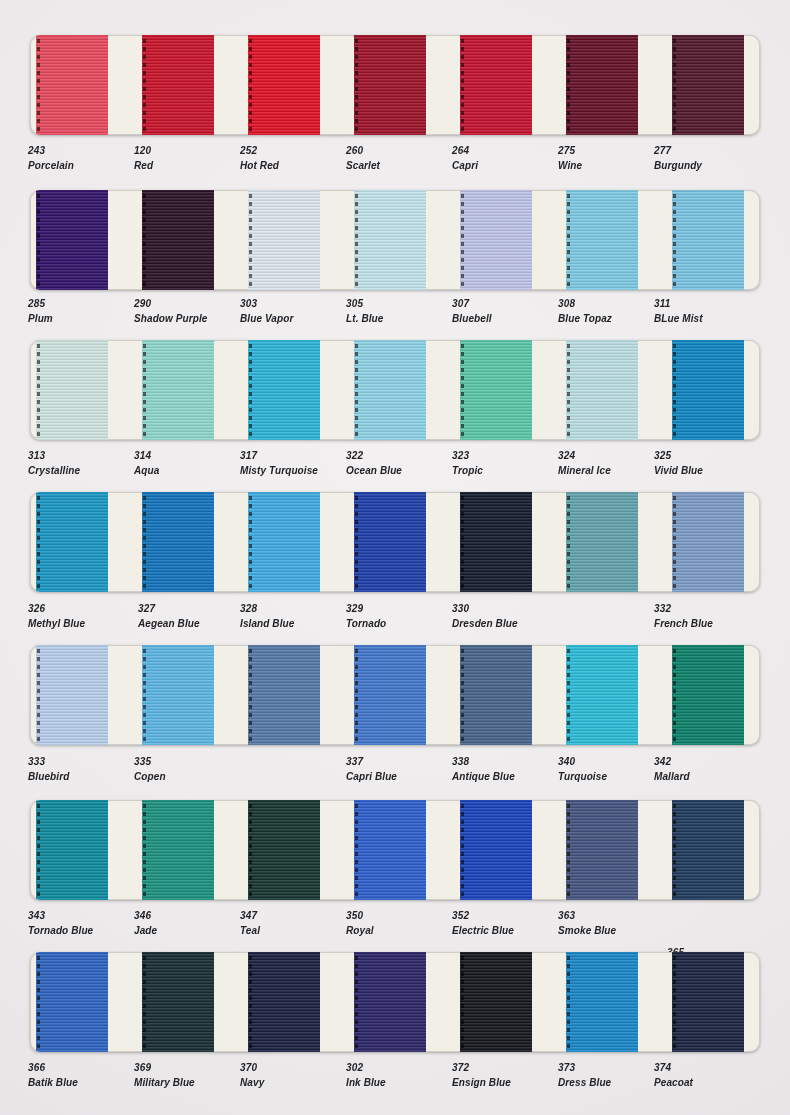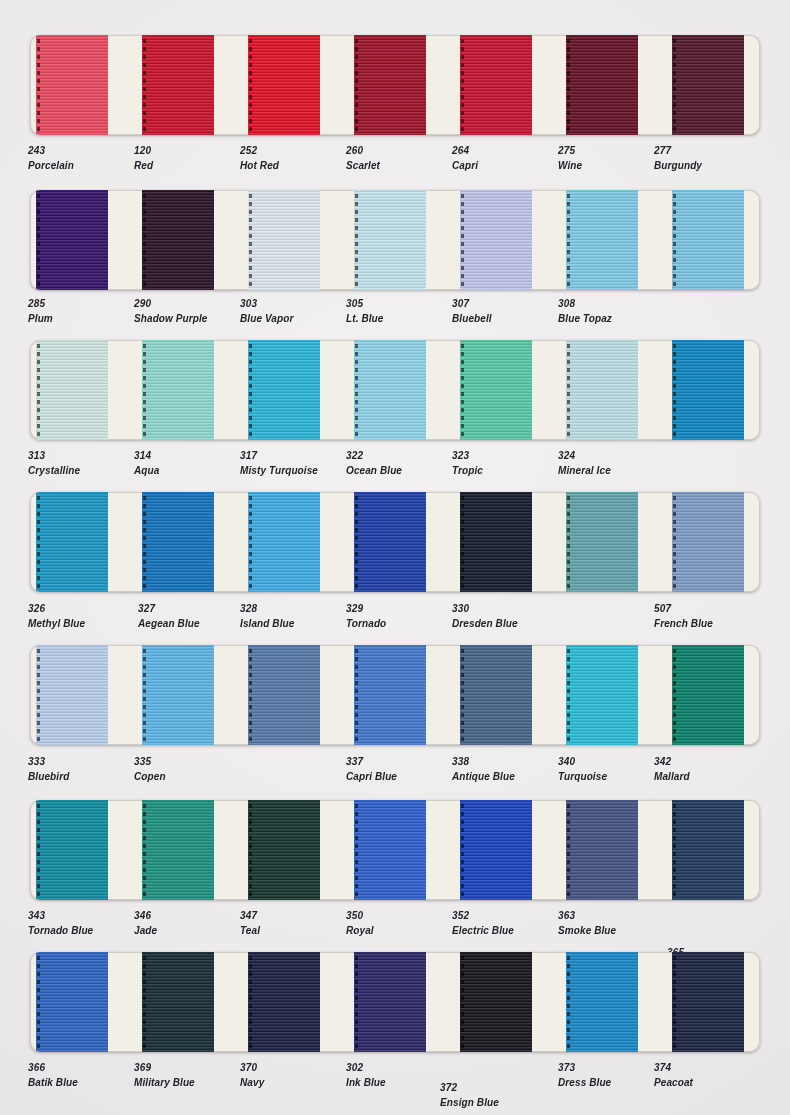--- a/index.html
+++ b/index.html
@@ -196,20 +196,24 @@
           <span class="name">Lt. Blue</span>
         </div>
         <div class="label" style="left: 422px;">
           <span class="code">307</span>
           <span class="name">Bluebell</span>
         </div>
         <div class="label" style="left: 528px;">
           <span class="code">308</span>
           <span class="name">Blue Topaz</span>
         </div>
+        <div class="label" style="left: 624px;">
+          <span class="code">311</span>
+          <span class="name">BLue Mist</span>
+        </div>
       </div>
       <div class="row" style="top: 340px;">
         <div class="card" style="background: rgb(242, 239, 230);">
           <div class="card-inner">
             <div class="swatch" title="313 Crystalline" style="left: 6px; background-color: rgb(207, 229, 225);"></div>
             <div class="swatch" title="314 Aqua" style="left: 112px; background-color: rgb(142, 216, 205);"></div>
             <div class="swatch" title="317 Misty Turquoise" style="left: 218px; background-color: rgb(44, 180, 215);"></div>
             <div class="swatch" title="322 Ocean Blue" style="left: 324px; background-color: rgb(141, 211, 231);"></div>
             <div class="swatch" title="323 Tropic" style="left: 430px; background-color: rgb(89, 200, 167);"></div>
             <div class="swatch" title="324 Mineral Ice" style="left: 536px; background-color: rgb(188, 223, 228);"></div>
@@ -235,20 +239,24 @@
           <span class="name">Ocean Blue</span>
         </div>
         <div class="label" style="left: 422px;">
           <span class="code">323</span>
           <span class="name">Tropic</span>
         </div>
         <div class="label" style="left: 528px;">
           <span class="code">324</span>
           <span class="name">Mineral Ice</span>
         </div>
+        <div class="label" style="left: 624px;">
+          <span class="code">325</span>
+          <span class="name">Vivid Blue</span>
+        </div>
       </div>
       <div class="row" style="top: 492px;">
         <div class="card" style="background: rgb(242, 239, 230);">
           <div class="card-inner">
             <div class="swatch" title="326 Methyl Blue" style="left: 6px; background-color: rgb(24, 151, 196);"></div>
             <div class="swatch" title="327 Aegean Blue" style="left: 112px; background-color: rgb(18, 114, 188);"></div>
             <div class="swatch" title="328 Island Blue" style="left: 218px; background-color: rgb(63, 171, 226);"></div>
             <div class="swatch" title="329 Cobalt" style="left: 324px; background-color: rgb(29, 62, 168);"></div>
             <div class="swatch" title="330 Dresden Blue" style="left: 430px; background-color: rgb(20, 27, 45);"></div>
             <div class="swatch" title="331 Nile Blue" style="left: 536px; background-color: rgb(99, 163, 173);"></div>
@@ -271,21 +279,21 @@
         </div>
         <div class="label" style="left: 316px;">
           <span class="code">329</span>
           <span class="name">Tornado</span>
         </div>
         <div class="label" style="left: 422px;">
           <span class="code">330</span>
           <span class="name">Dresden Blue</span>
         </div>
         <div class="label" style="left: 624px;">
-          <span class="code">507</span>
+          <span class="code">332</span>
           <span class="name">French Blue</span>
         </div>
       </div>
       <div class="row" style="top: 645px;">
         <div class="card" style="background: rgb(242, 239, 230);">
           <div class="card-inner">
             <div class="swatch" title="333 Bluebird" style="left: 6px; background-color: rgb(184, 207, 235);"></div>
             <div class="swatch" title="335 Copen" style="left: 112px; background-color: rgb(92, 182, 228);"></div>
             <div class="swatch" title="336 Porcelain Blue" style="left: 218px; background-color: rgb(85, 121, 168);"></div>
             <div class="swatch" title="337 Capri Blue" style="left: 324px; background-color: rgb(66, 119, 204);"></div>
@@ -387,21 +395,21 @@
           <span class="name">Military Blue</span>
         </div>
         <div class="label" style="left: 210px;">
           <span class="code">370</span>
           <span class="name">Navy</span>
         </div>
         <div class="label" style="left: 316px;">
           <span class="code">302</span>
           <span class="name">Ink Blue</span>
         </div>
-        <div class="label" style="left: 410px; margin-top: 20px;">
+        <div class="label" style="left: 422px;">
           <span class="code">372</span>
           <span class="name">Ensign Blue</span>
         </div>
         <div class="label" style="left: 528px;">
           <span class="code">373</span>
           <span class="name">Dress Blue</span>
         </div>
         <div class="label" style="left: 624px;">
           <span class="code">374</span>
           <span class="name">Peacoat</span>

